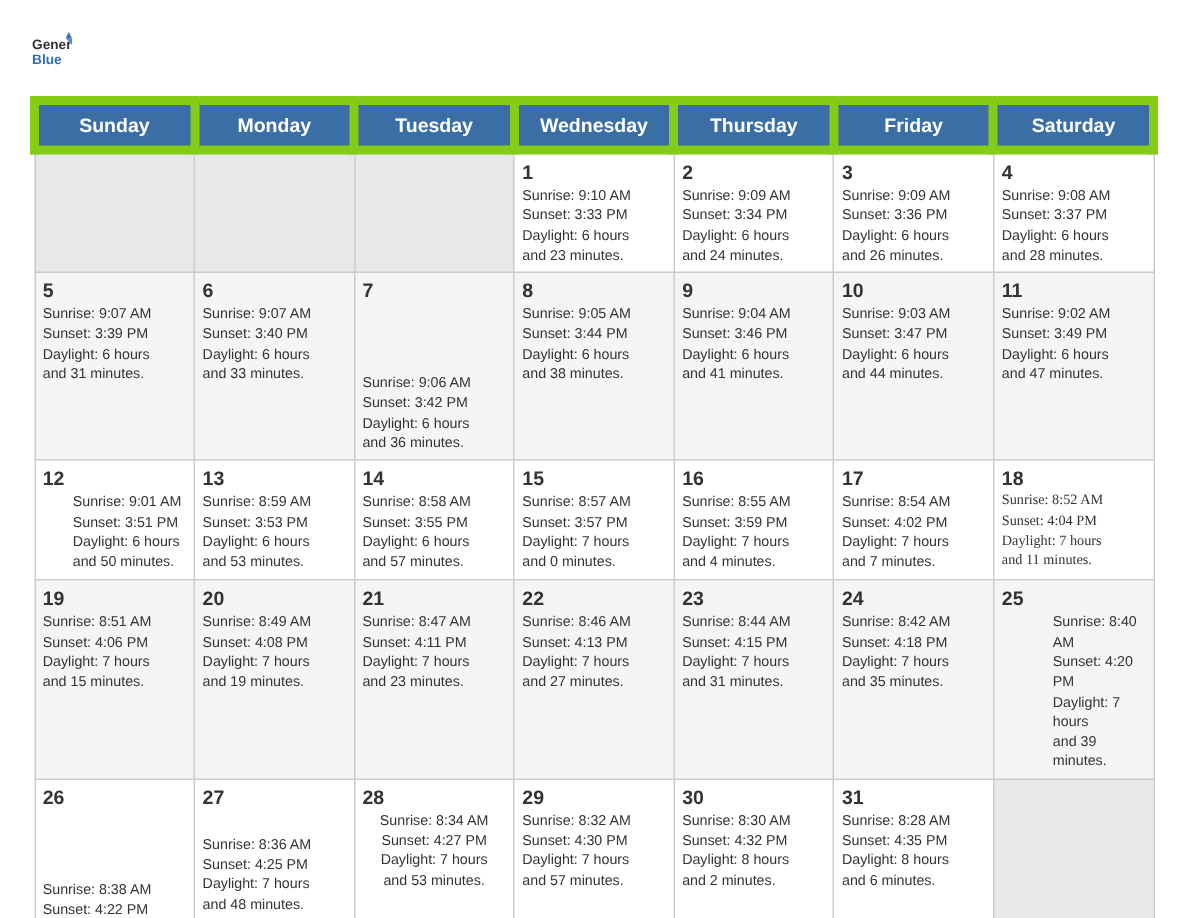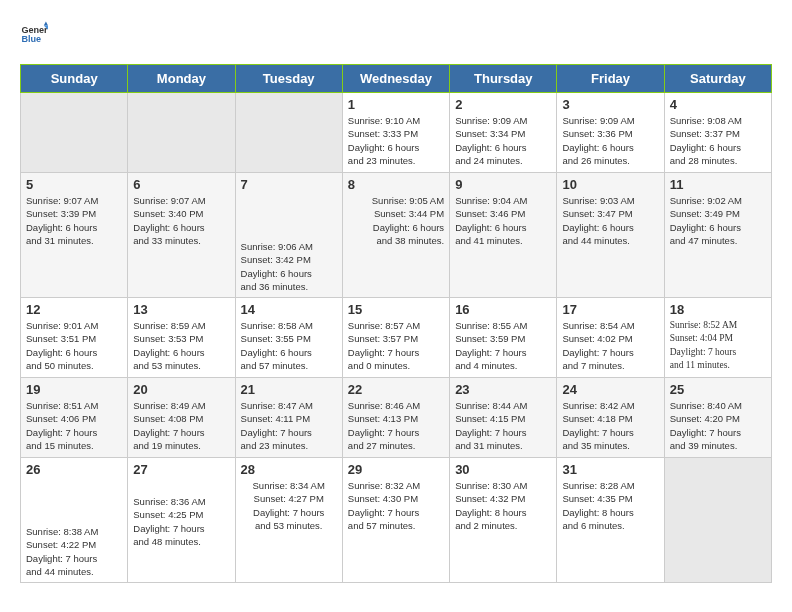--- a/index.html
+++ b/index.html
@@ -43,21 +43,21 @@
       border-collapse: collapse;
       table-layout: fixed;
     }
     thead tr th {
       background-color: #3a6ea5;
       color: #fff;
       text-align: center;
       padding: 6px 4px;
       font-size: 13px;
       font-weight: bold;
-      border: 1px solid #84cc16;
+      border: 6px solid #84cc16;
     }
     tbody tr td {
       border: 1px solid #ccc;
       vertical-align: top;
       padding: 4px 5px;
       height: 80px;
       background: #fff;
     }
     tbody tr:nth-child(odd) td {
       background: #fff;
@@ -168,21 +168,21 @@
         </td>
         <td>
           <span class="day-number">7</span>
           <div class="day-info" style="white-space: pre-line; margin-top: 48px;">Sunrise: 9:06 AM
 Sunset: 3:42 PM
 Daylight: 6 hours
 and 36 minutes.</div>
         </td>
         <td>
           <span class="day-number">8</span>
-          <div class="day-info" style="white-space: pre-line; text-align: right;">Sunrise: 9:05 AM
+          <div class="day-info" style="white-space: pre-line;">Sunrise: 9:05 AM
 Sunset: 3:44 PM
 Daylight: 6 hours
 and 38 minutes.</div>
         </td>
         <td>
           <span class="day-number">9</span>
           <div class="day-info" style="white-space: pre-line;">Sunrise: 9:04 AM
 Sunset: 3:46 PM
 Daylight: 6 hours
 and 41 minutes.</div>
@@ -198,21 +198,21 @@
           <span class="day-number">11</span>
           <div class="day-info" style="white-space: pre-line;">Sunrise: 9:02 AM
 Sunset: 3:49 PM
 Daylight: 6 hours
 and 47 minutes.</div>
         </td>
       </tr>
       <tr>
         <td>
           <span class="day-number">12</span>
-          <div class="day-info" style="white-space: pre-line;">Sunrise: 9:01 AM
+          <div class="day-info" style="white-space: pre-line; margin-left: 20px;">Sunrise: 9:01 AM
 Sunset: 3:51 PM
 Daylight: 6 hours
 and 50 minutes.</div>
         </td>
         <td>
           <span class="day-number">13</span>
           <div class="day-info" style="white-space: pre-line;">Sunrise: 8:59 AM
 Sunset: 3:53 PM
 Daylight: 6 hours
 and 53 minutes.</div>
@@ -291,21 +291,21 @@
         </td>
         <td>
           <span class="day-number">24</span>
           <div class="day-info" style="white-space: pre-line;">Sunrise: 8:42 AM
 Sunset: 4:18 PM
 Daylight: 7 hours
 and 35 minutes.</div>
         </td>
         <td>
           <span class="day-number">25</span>
-          <div class="day-info" style="white-space: pre-line;">Sunrise: 8:40 AM
+          <div class="day-info" style="white-space: pre-line; margin-left: 34px;">Sunrise: 8:40 AM
 Sunset: 4:20 PM
 Daylight: 7 hours
 and 39 minutes.</div>
         </td>
       </tr>
       <tr>
         <td>
           <span class="day-number">26</span>
           <div class="day-info" style="white-space: pre-line; margin-top: 48px;">Sunrise: 8:38 AM
 Sunset: 4:22 PM

